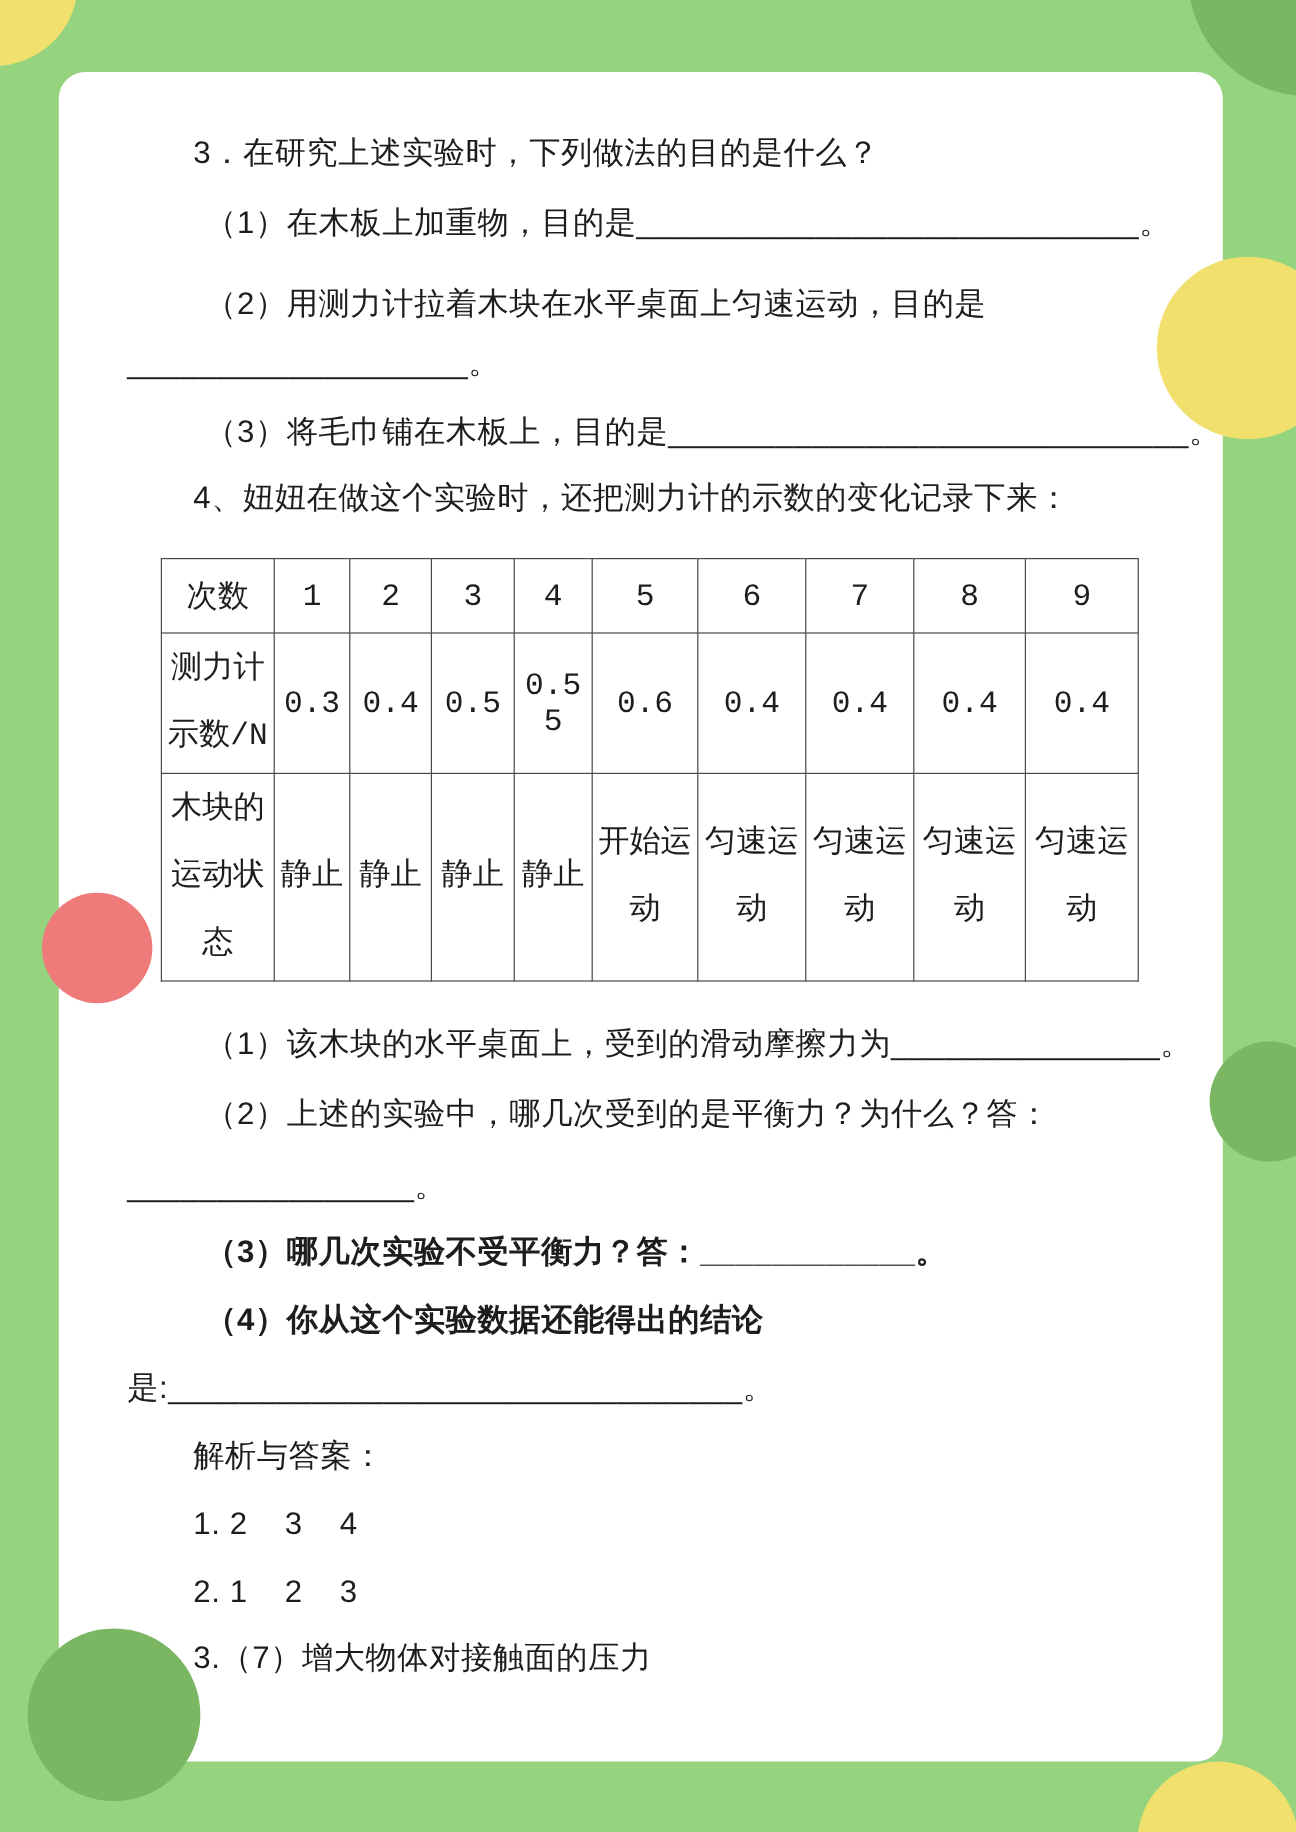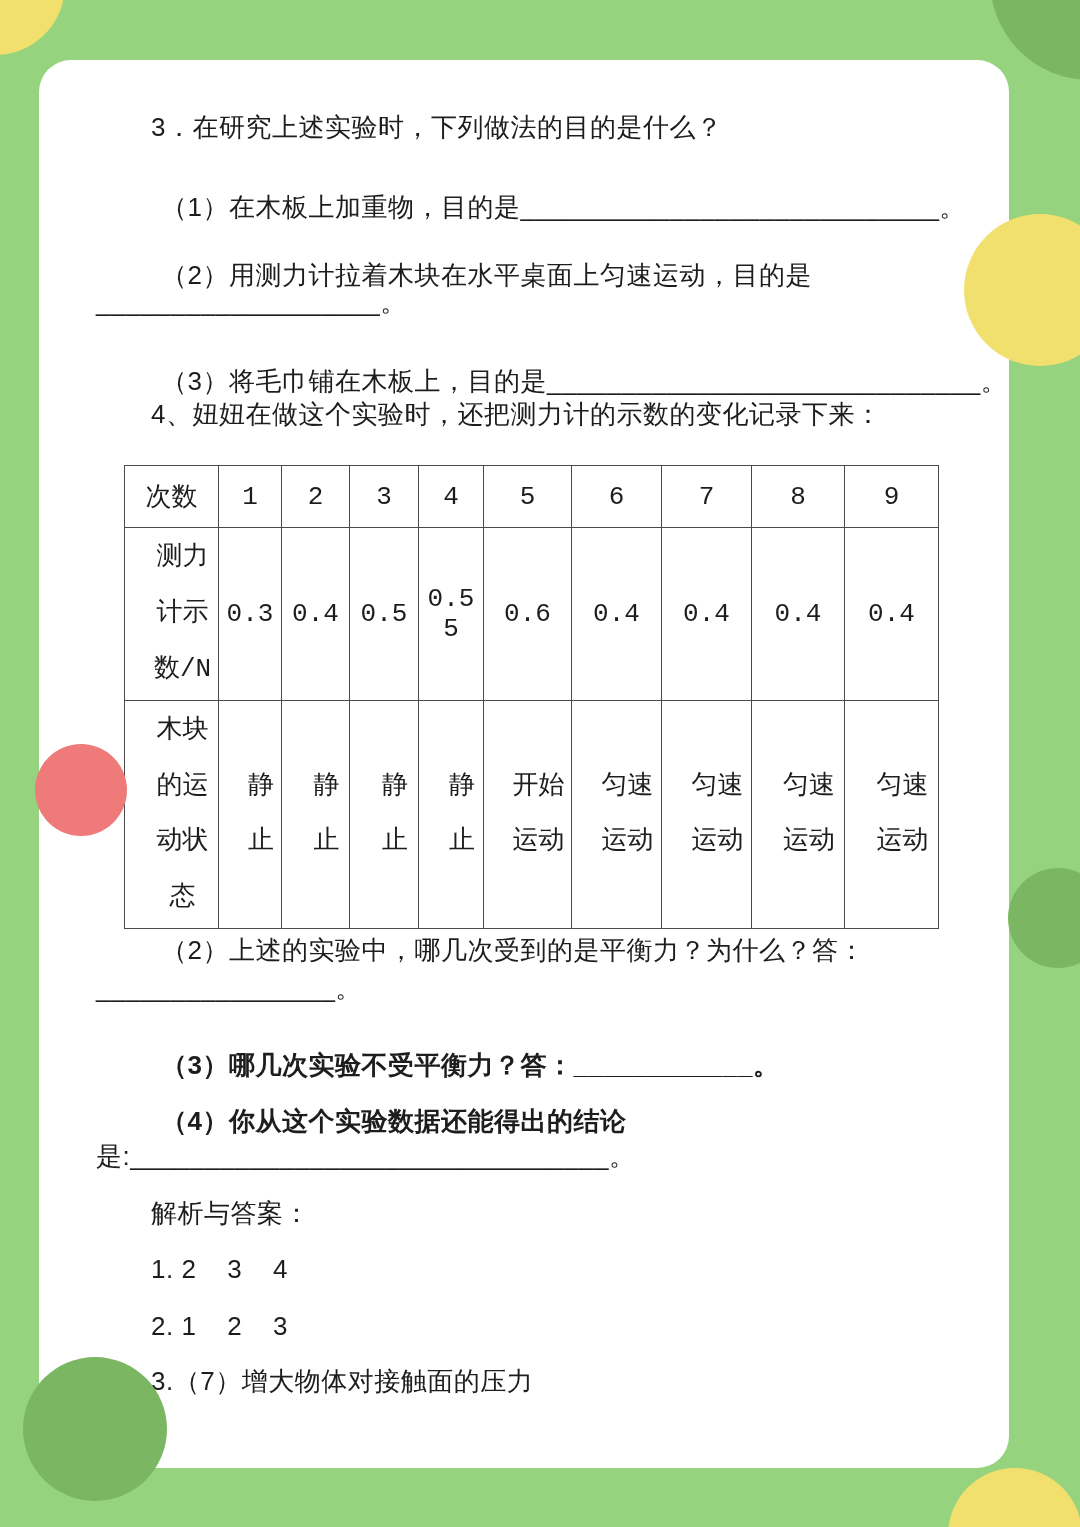--- a/index.html
+++ b/index.html
@@ -19,34 +19,34 @@
   .circle.tl { left: -75px;  top: -85px;   width: 140px; height: 140px; }
   .circle.tr { left: 990px;  top: -120px;  width: 200px; height: 200px; }
   .circle.ry { left: 964px;  top: 214px;   width: 152px; height: 152px; }
   .circle.lr { left: 35px;   top: 744px;   width: 92px;  height: 92px;  }
   .circle.rg { left: 1008px; top: 868px;   width: 100px; height: 100px; }
   .circle.bl { left: 23px;   top: 1357px;  width: 144px; height: 144px; }
   .circle.by { left: 948px;  top: 1468px;  width: 134px; height: 134px; }
 
   .card {
     position: absolute;
-    left: 39px; top: 60px;
+    left: 49px; top: 60px;
     width: 970px; height: 1408px;
     background: #ffffff;
-    border-radius: 32px;
+    border-radius: 22px;
   }
   .line {
     position: absolute;
     font-size: 26px;
     line-height: 1.2;
     white-space: pre;
     letter-spacing: 0.5px;
   }
   .ind-q    { left: 112px; }
-  .ind-sub  { left: 122px; margin-top: 22px; }
+  .ind-sub  { left: 122px; }
   .ind-cont { left: 57px;  }
   .bold { font-weight: normal; }
 
   table.data {
     position: absolute;
     left: 85px; top: 405px;
     width: 814px;
     border-collapse: collapse;
     table-layout: fixed;
     font-size: 26px;
@@ -55,21 +55,21 @@
     border: 1.5px solid #4a4a4a;
     text-align: center;
     vertical-align: middle;
     padding: 2px;
     word-break: break-all;
     font-family: Liberation Mono, monospace;
   }
   tr.r1 td { height: 62px; }
   tr.r2 td { height: 115px; }
   tr.r3 td { height: 173px; margin-top: 12px; }
-  tr.r2 td.rlabel, tr.r3 td { line-height: 2.15; padding-left: 24px; }
+  tr.r2 td.rlabel, tr.r3 td { line-height: 2.15; }
 </style>
 </head>
 <body>
 
 <div class="circle c-yellow tl"></div>
 <div class="circle c-green tr"></div>
 
 <div class="card">
 
   <div class="line ind-q" style="top:52px;">3．在研究上述实验时，下列做法的目的是什么？</div>
@@ -125,20 +125,21 @@
       <td>静止</td>
       <td>开始运动</td>
       <td>匀速运动</td>
       <td>匀速运动</td>
       <td>匀速运动</td>
       <td>匀速运动</td>
     </tr>
   </tbody>
     </table>
 
+  <div class="line ind-sub" style="top:794px;">（1）该木块的水平桌面上，受到的滑动摩擦力为_______________。</div>
   <div class="line ind-sub" style="top:853px;">（2）上述的实验中，哪几次受到的是平衡力？为什么？答：</div>
   <div class="line ind-cont" style="top:913px;">________________。</div>
   <div class="line ind-sub" style="top:968px;font-weight:bold;">（3）哪几次实验不受平衡力？答：____________。</div>
   <div class="line ind-sub" style="top:1024px;font-weight:bold;">（4）你从这个实验数据还能得出的结论</div>
   <div class="line ind-cont" style="top:1081px;">是:________________________________。</div>
 
   <div class="line ind-q bold" style="top:1138px;">解析与答案：</div>
   <div class="line ind-q" style="top:1194px;">1. 2    3    4</div>
   <div class="line ind-q" style="top:1251px;">2. 1    2    3</div>
   <div class="line ind-q" style="top:1306px;">3.（7）增大物体对接触面的压力</div>

